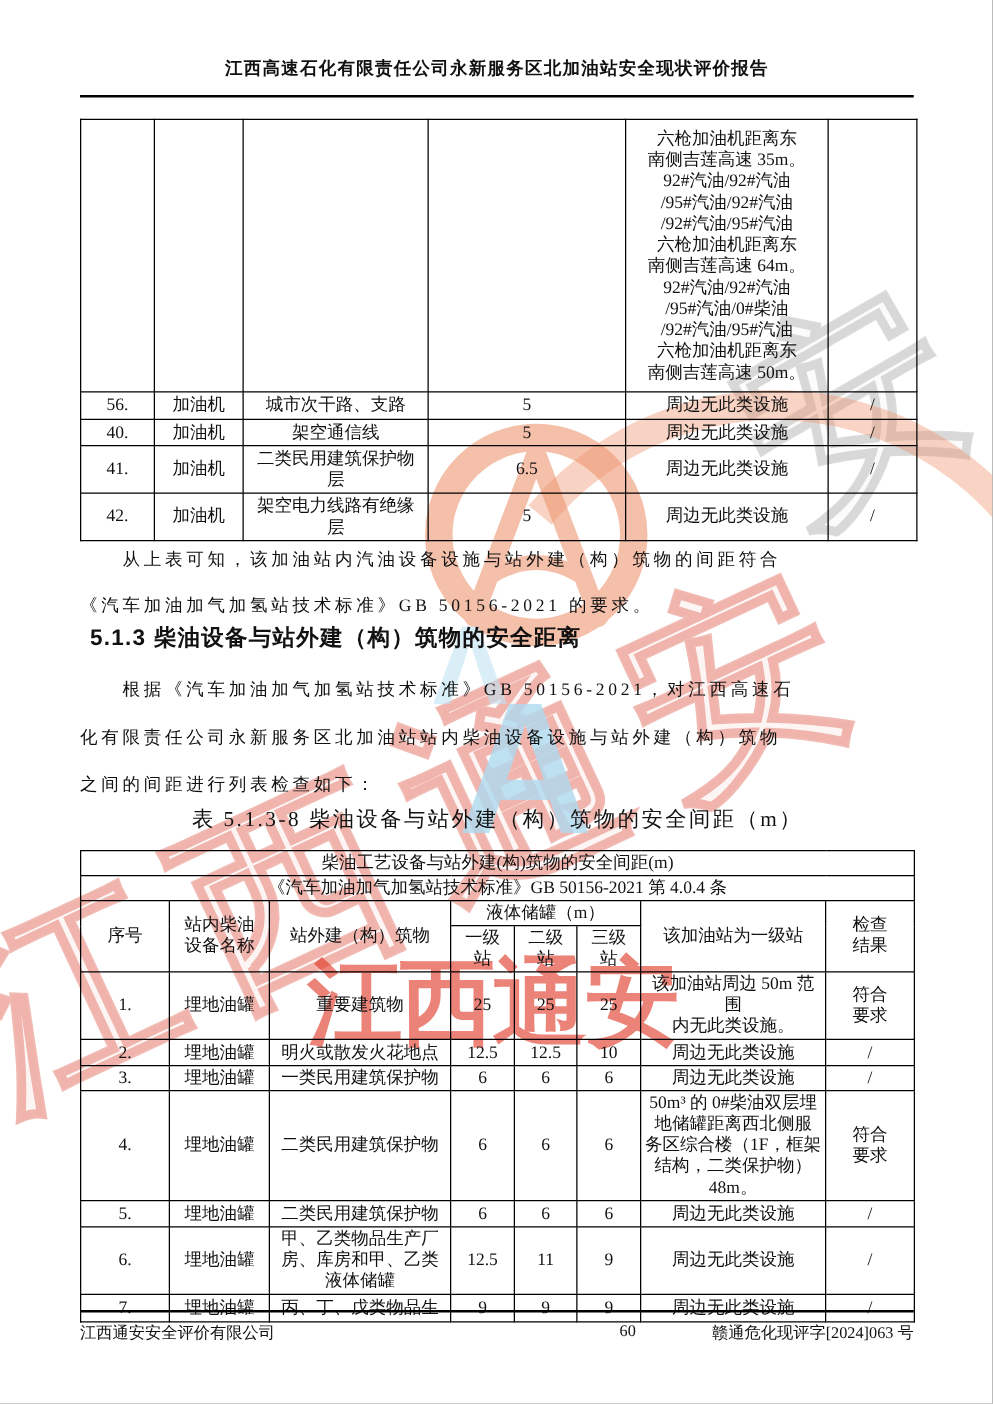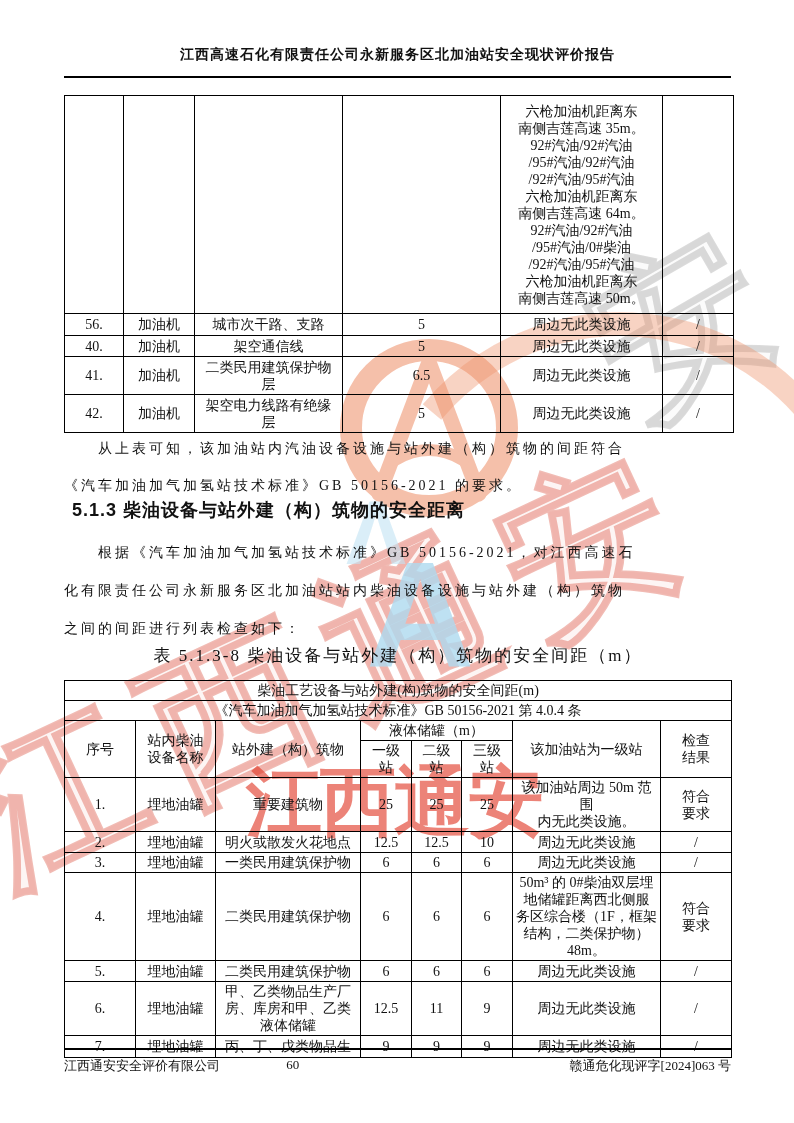--- a/index.html
+++ b/index.html
@@ -5,21 +5,21 @@
   html,body{margin:0;padding:0;background:#888;}
   .page{position:relative;width:794px;height:1123px;background:#ffffff;overflow:hidden;
         font-family:"Liberation Serif",serif;color:#111;}
   
   .header{position:absolute;top:46px;left:64px;width:667px;height:30px;
           border-bottom:2px solid #000;text-align:center;font-size:14px;font-weight:bold;
           letter-spacing:1px;}
   .footer{position:absolute;top:1048px;left:64px;width:667px;border-top:2px solid #000;
           padding-top:7px;display:flex;justify-content:space-between;font-size:13px;}
   .footer .fc{flex:1;}
-  .footer .fc.mid{text-align:left;}
+  .footer .fc.mid{text-align:right;}
   .footer .fc.right{text-align:right;}
   
   .para{position:absolute;left:64px;width:668px;font-size:14px;letter-spacing:3px;
         line-height:38px;white-space:pre-line;text-align:justify;}
   .p1{top:430px;line-height:37px;}
   .p2{top:534px;}
   .hding{position:absolute;left:72px;top:498px;width:668px;font-size:18px;font-weight:bold;
         font-family:"Liberation Sans",sans-serif;letter-spacing:1px;}
   .caption{position:absolute;left:64px;top:644px;width:668px;text-align:center;
            font-size:17px;letter-spacing:2px;}

